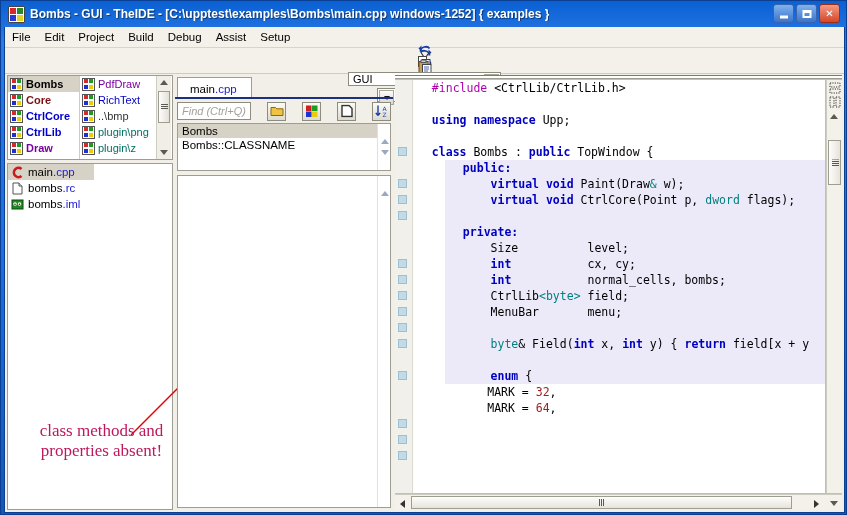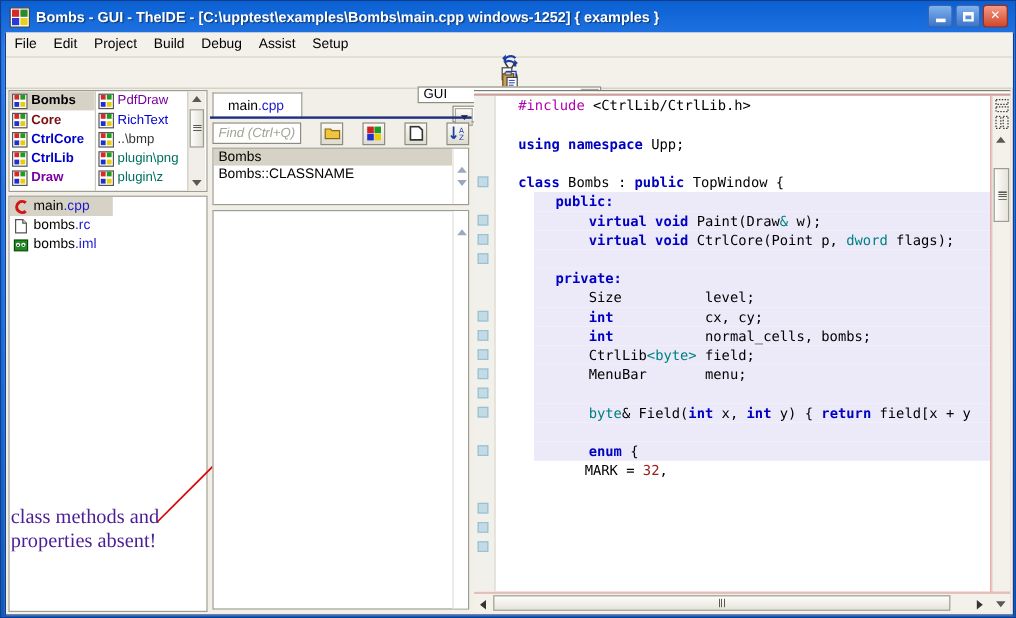--- a/index.html
+++ b/index.html
@@ -143,23 +143,24 @@
   }
   .file-row { height:16px; display:flex; align-items:center; padding-left:3px; white-space:nowrap; cursor:pointer; }
   .file-row.sel { background:#d6d2c6; width:86px; }
   .file-lbl { font-size:11.5px; }
   .file-lbl .ext { color:#1a1ad0; }
   .f-ico { width:13px; height:13px; margin-right:4px; flex:none; position:relative; }
 
   
   .annot {
     position:absolute; left:4px; top:346px; width:185px;
-    color:#4c1d95; font-family:"Liberation Serif", serif;
+    color:#be185d; font-family:"Liberation Serif", serif;
     font-size:17px; line-height:1.18; font-weight:500;
     pointer-events:none;
+    text-align:center;
   }
   .arrow-svg { position:absolute; left:0; top:60px; width:400px; height:420px; pointer-events:none; }
 
   
   .mid-pane { position:absolute; left:170px; top:0; width:218px; bottom:2px; }
   .tabstrip { height:24px; position:relative; }
   .tab {
     position:absolute; left:2px; top:2px; height:22px; padding:0 14px 0 12px;
     background:#fff; border:1px solid #9d9d92; border-bottom:none;
     display:flex; align-items:center; font-size:11.5px; cursor:pointer;
@@ -635,20 +636,21 @@
                 <div class="cline hl"><span class="id">      Size          level;</span></div>
                 <div class="cline hl"><span class="id">      </span><span class="kw">int</span><span class="id">           cx, cy;</span></div>
                 <div class="cline hl"><span class="id">      </span><span class="kw">int</span><span class="id">           normal_cells, bombs;</span></div>
                 <div class="cline hl"><span class="id">      CtrlLib</span><span class="tcol">&lt;byte&gt;</span><span class="id"> field;</span></div>
                 <div class="cline hl"><span class="id">      MenuBar       menu;</span></div>
                 <div class="cline hl">&nbsp;</div>
                 <div class="cline hl"><span class="id">      </span><span class="tcol">byte</span><span class="id">&amp; Field(</span><span class="kw">int</span><span class="id"> x, </span><span class="kw">int</span><span class="id"> y) { </span><span class="kw">return</span><span class="id"> field[x + y </span></div>
                 <div class="cline hl">&nbsp;</div>
                 <div class="cline hl"><span class="id">      </span><span class="kw">enum</span><span class="id"> {</span></div>
                 <div class="cline"><span class="id">          MARK = </span><span class="num">32</span><span class="id">,</span></div>
+                <div class="cline"><span class="id">          MARK = </span><span class="num">64</span><span class="id">,</span></div>
               </div>
           </div>
           <div class="ed-vsb">
             <div class="split-ico" style="top:2px">
               <svg width="12" height="12" viewBox="0 0 12 12">
                   <rect x="1" y="1" width="10" height="4" fill="none" stroke="#333" stroke-dasharray="1.2 1.2"></rect>
                   <rect x="1" y="7" width="10" height="4" fill="none" stroke="#333" stroke-dasharray="1.2 1.2"></rect>
                 </svg>
             </div>
             <div class="split-ico" style="top:16px">

